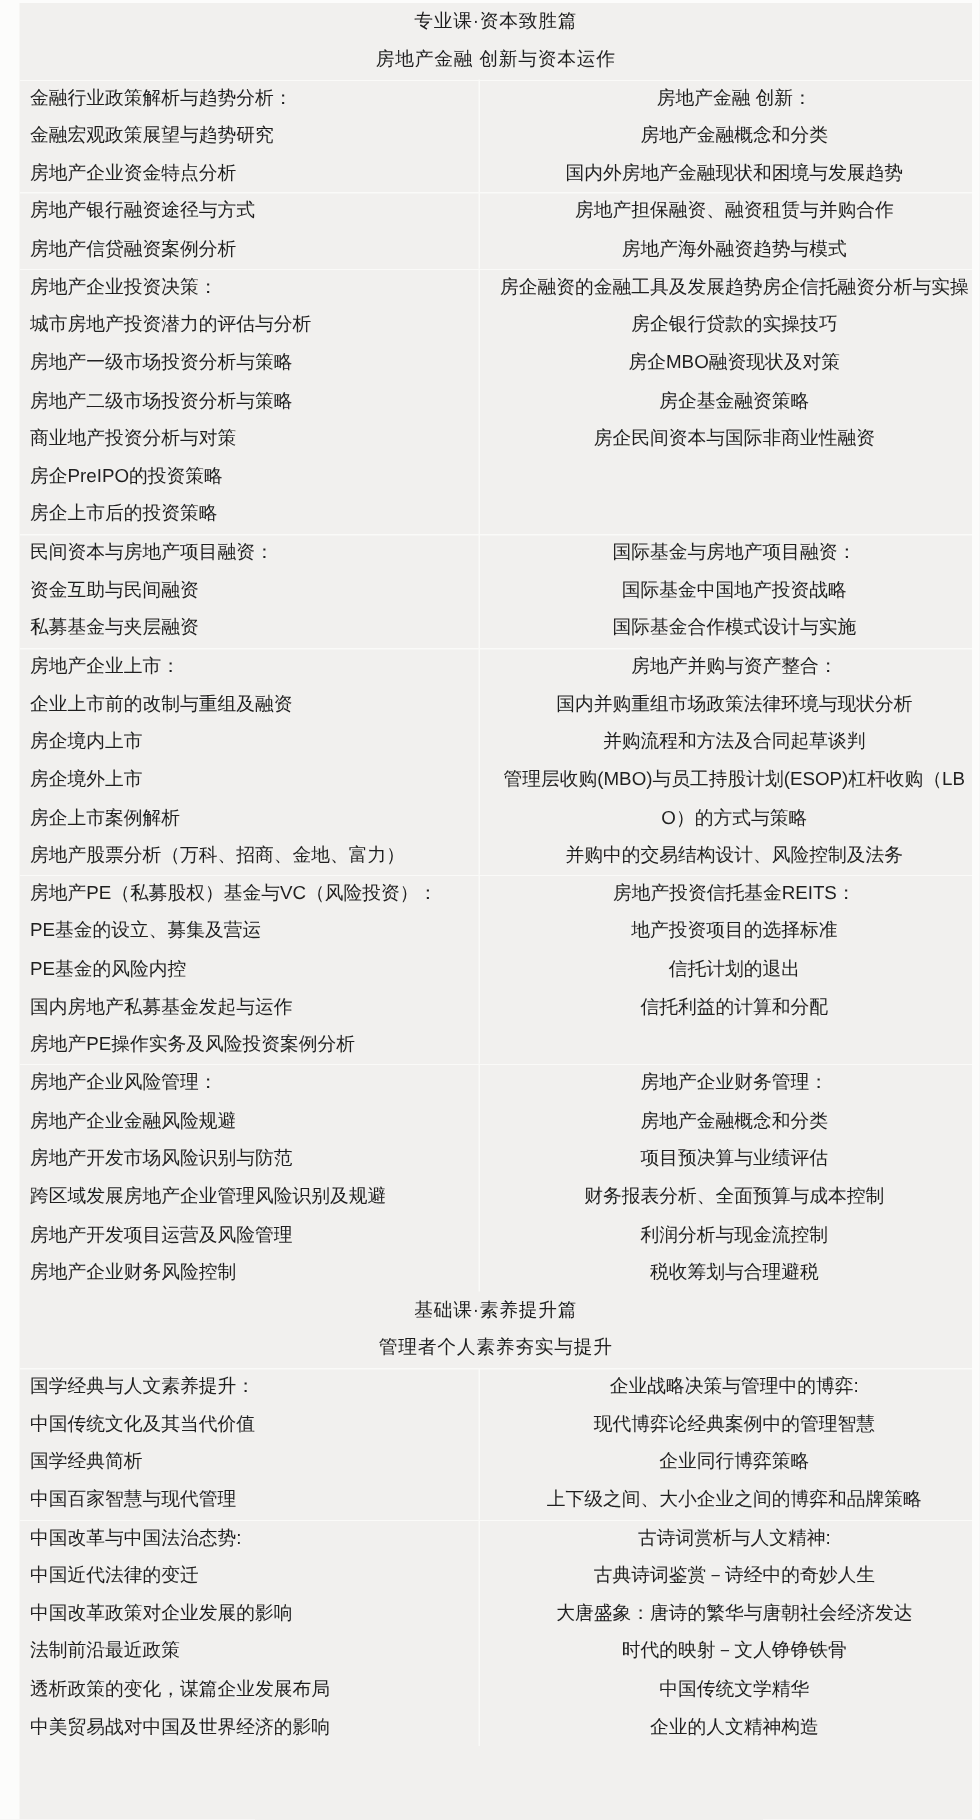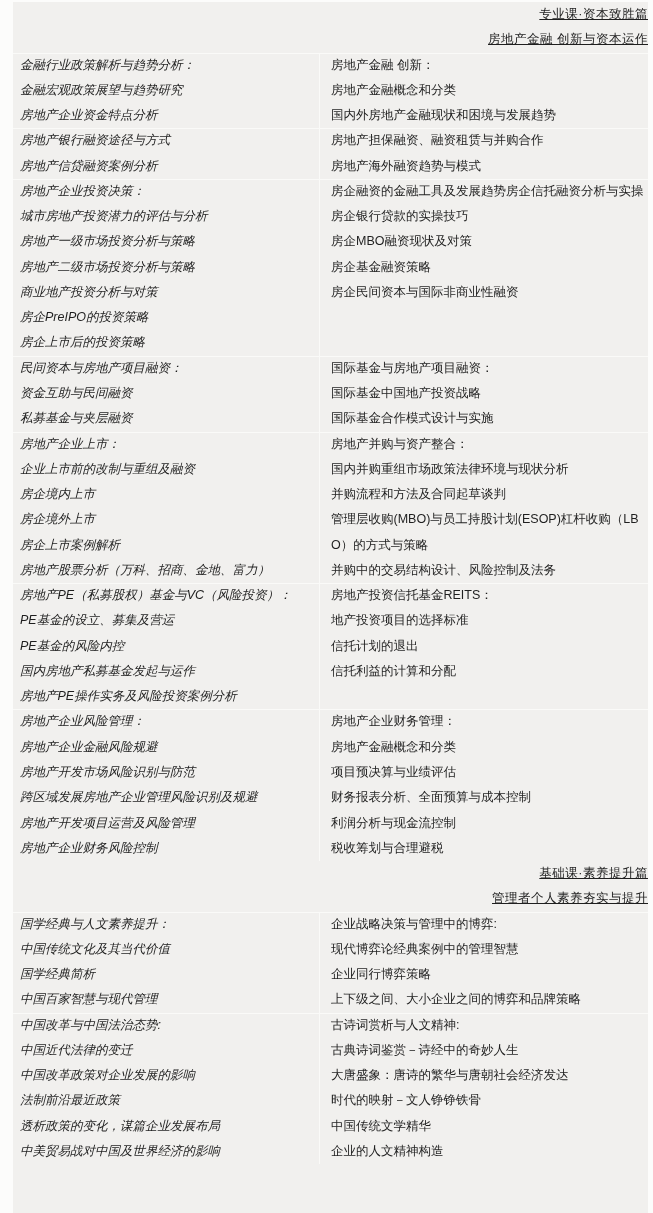--- a/index.html
+++ b/index.html
@@ -19,33 +19,32 @@
   .course-table {
     width: 635px;
     min-height: 1211px;
     background: #f1f0ee;
     color: #1f1f1f;
     font-size: 12.5px;
   }
   .header-row {
     min-height: 25.27px;
     line-height: 25.27px;
-    text-align: right;
+    text-align: center;
     letter-spacing: 0.5px;
-    text-decoration: underline;
   }
   .group-row {
     display: flex;
     align-items: stretch;
     box-shadow: inset 0 1px 0 var(--divider, #fafaf8);
   }
   .header-row + .header-row { box-shadow: none; }
   .col { display: block; }
-  .col-left  { width: 306px; padding-left: 7px; font-style: italic; }
-  .col-right { width: 329px; padding-left: 11px; border-left: 1px solid var(--divider, #fafaf8); }
+  .col-left  { width: 306px; padding-left: 7px; }
+  .col-right { width: 329px; padding-left: 11px; border-left: 1px solid var(--divider, #fafaf8); text-align: center; }
   .item {
     min-height: 25.27px;
     line-height: 25.27px;
     white-space: normal;
     word-break: break-all;
   }
 </style>
 </head>
 <body style="background: rgb(252, 252, 251);">
 

